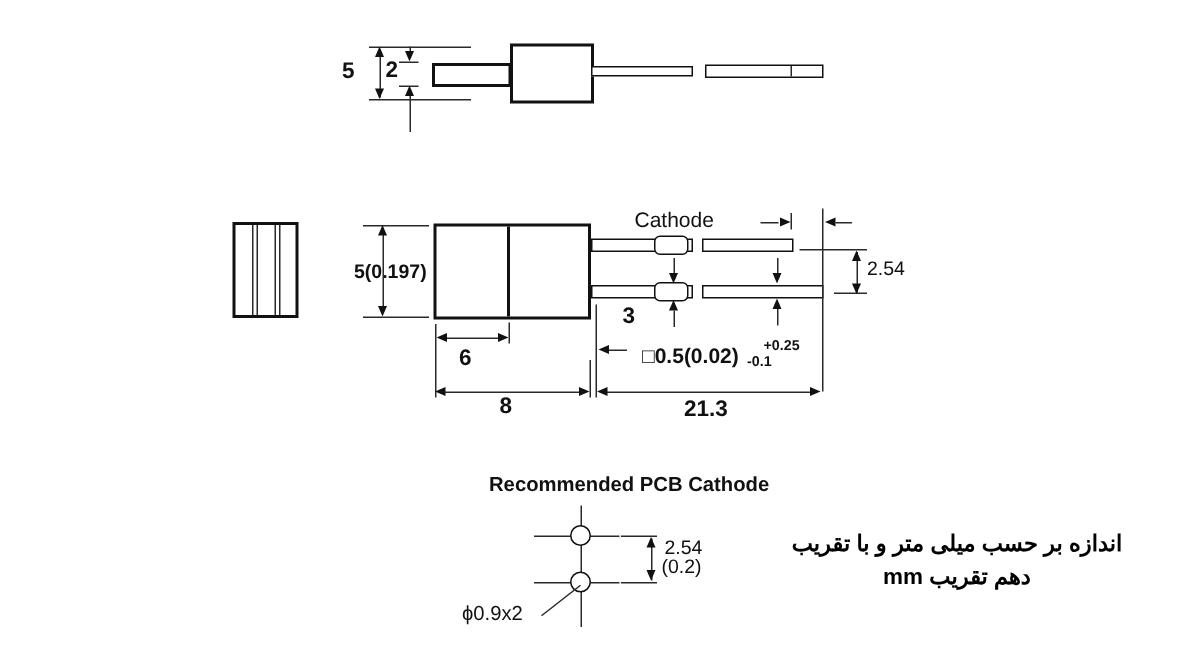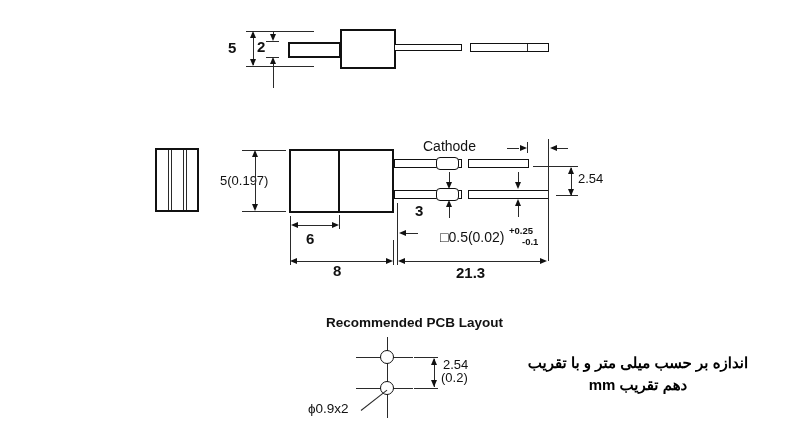--- a/index.html
+++ b/index.html
@@ -57,21 +57,21 @@
   <div>
     <div class="part" style="left:155px;top:148px;width:44px;height:64px;"></div>
     <div class="vl" style="left:168px;top:150px;height:60px;"></div>
     <div class="vl" style="left:171px;top:150px;height:60px;"></div>
     <div class="vl" style="left:183px;top:150px;height:60px;"></div>
     <div class="vl" style="left:186px;top:150px;height:60px;"></div>
   </div>
 
   <div>
 
-    <div class="lbl" style="left:220px;top:174px;">5(0.197)</div>
+    <div class="lbl" style="left:236px;top:174px;font-weight:bold;">5(0.197)</div>
     <div class="hl" style="left:242px;top:150px;width:44px;"></div>
     <div class="hl" style="left:242px;top:211px;width:44px;"></div>
     <div class="vl" style="left:255px;top:156px;height:49px;"></div>
     <div class="arr u" style="left:252px;top:150px;"></div>
     <div class="arr d" style="left:252px;top:204px;"></div>
 
     <div class="part thick" style="left:289px;top:149px;width:105px;height:64px;"></div>
     <div class="vl" style="left:338px;top:151px;height:60px;width:2px;background:#111;"></div>
 
     <div class="lbl md" style="left:423px;top:139px;">Cathode</div>
@@ -101,23 +101,23 @@
     <div class="vl" style="left:449px;top:172px;height:10px;"></div>
     <div class="arr d" style="left:446px;top:182px;"></div>
     <div class="arr u" style="left:446px;top:200px;"></div>
     <div class="vl" style="left:449px;top:207px;height:11px;"></div>
 
     <div class="vl" style="left:518px;top:172px;height:10px;"></div>
     <div class="arr d" style="left:515px;top:182px;"></div>
     <div class="arr u" style="left:515px;top:199px;"></div>
     <div class="vl" style="left:518px;top:206px;height:11px;"></div>
 
-    <div class="lbl md" style="left:440px;top:230px;font-weight:normal;">□0.5(0.02)</div>
+    <div class="lbl md" style="left:428px;top:230px;font-weight:bold;">□0.5(0.02)</div>
     <div class="tolstack" style="left:509px;top:226px;">+0.25</div>
-    <div class="tolstack" style="left:522px;top:237px;">-0.1</div>
+    <div class="tolstack" style="left:498px;top:237px;">-0.1</div>
 
     <div class="lbl b" style="left:415px;top:203px;">3</div>
     <div class="vl" style="left:397px;top:203px;height:62px;"></div>
     <div class="arr l" style="left:399px;top:230px;"></div>
     <div class="hl" style="left:406px;top:233px;width:12px;"></div>
 
     <div class="hl" style="left:295px;top:225px;width:39px;"></div>
     <div class="arr l" style="left:291px;top:222px;"></div>
     <div class="arr r" style="left:332px;top:222px;"></div>
     <div class="vl" style="left:339px;top:215px;height:14px;"></div>
@@ -130,21 +130,21 @@
     <div class="arr r" style="left:386px;top:258px;"></div>
     <div class="lbl b" style="left:333px;top:263px;">8</div>
 
     <div class="hl" style="left:404px;top:261px;width:137px;"></div>
     <div class="arr l" style="left:398px;top:258px;"></div>
     <div class="arr r" style="left:540px;top:258px;"></div>
     <div class="lbl b" style="left:456px;top:265px;">21.3</div>
   </div>
 
   <div>
-    <div class="lbl" style="left:326px;top:316px;font-size:13.5px;font-weight:bold;">Recommended PCB Layout</div>
+    <div class="lbl" style="left:326px;top:316px;font-size:13.5px;font-weight:bold;">Recommended PCB Cathode</div>
 
     <div class="vl" style="left:387px;top:337px;height:81px;"></div>
     <div class="hl" style="left:356px;top:357px;width:57px;"></div>
     <div class="hl" style="left:356px;top:388px;width:57px;"></div>
     <div class="circle" style="left:380px;top:350px;"></div>
     <div class="circle" style="left:380px;top:381px;"></div>
 
     <div class="hl" style="left:414px;top:357px;width:24px;"></div>
     <div class="hl" style="left:414px;top:388px;width:24px;"></div>
     <div class="vl" style="left:434px;top:359px;height:28px;"></div>

